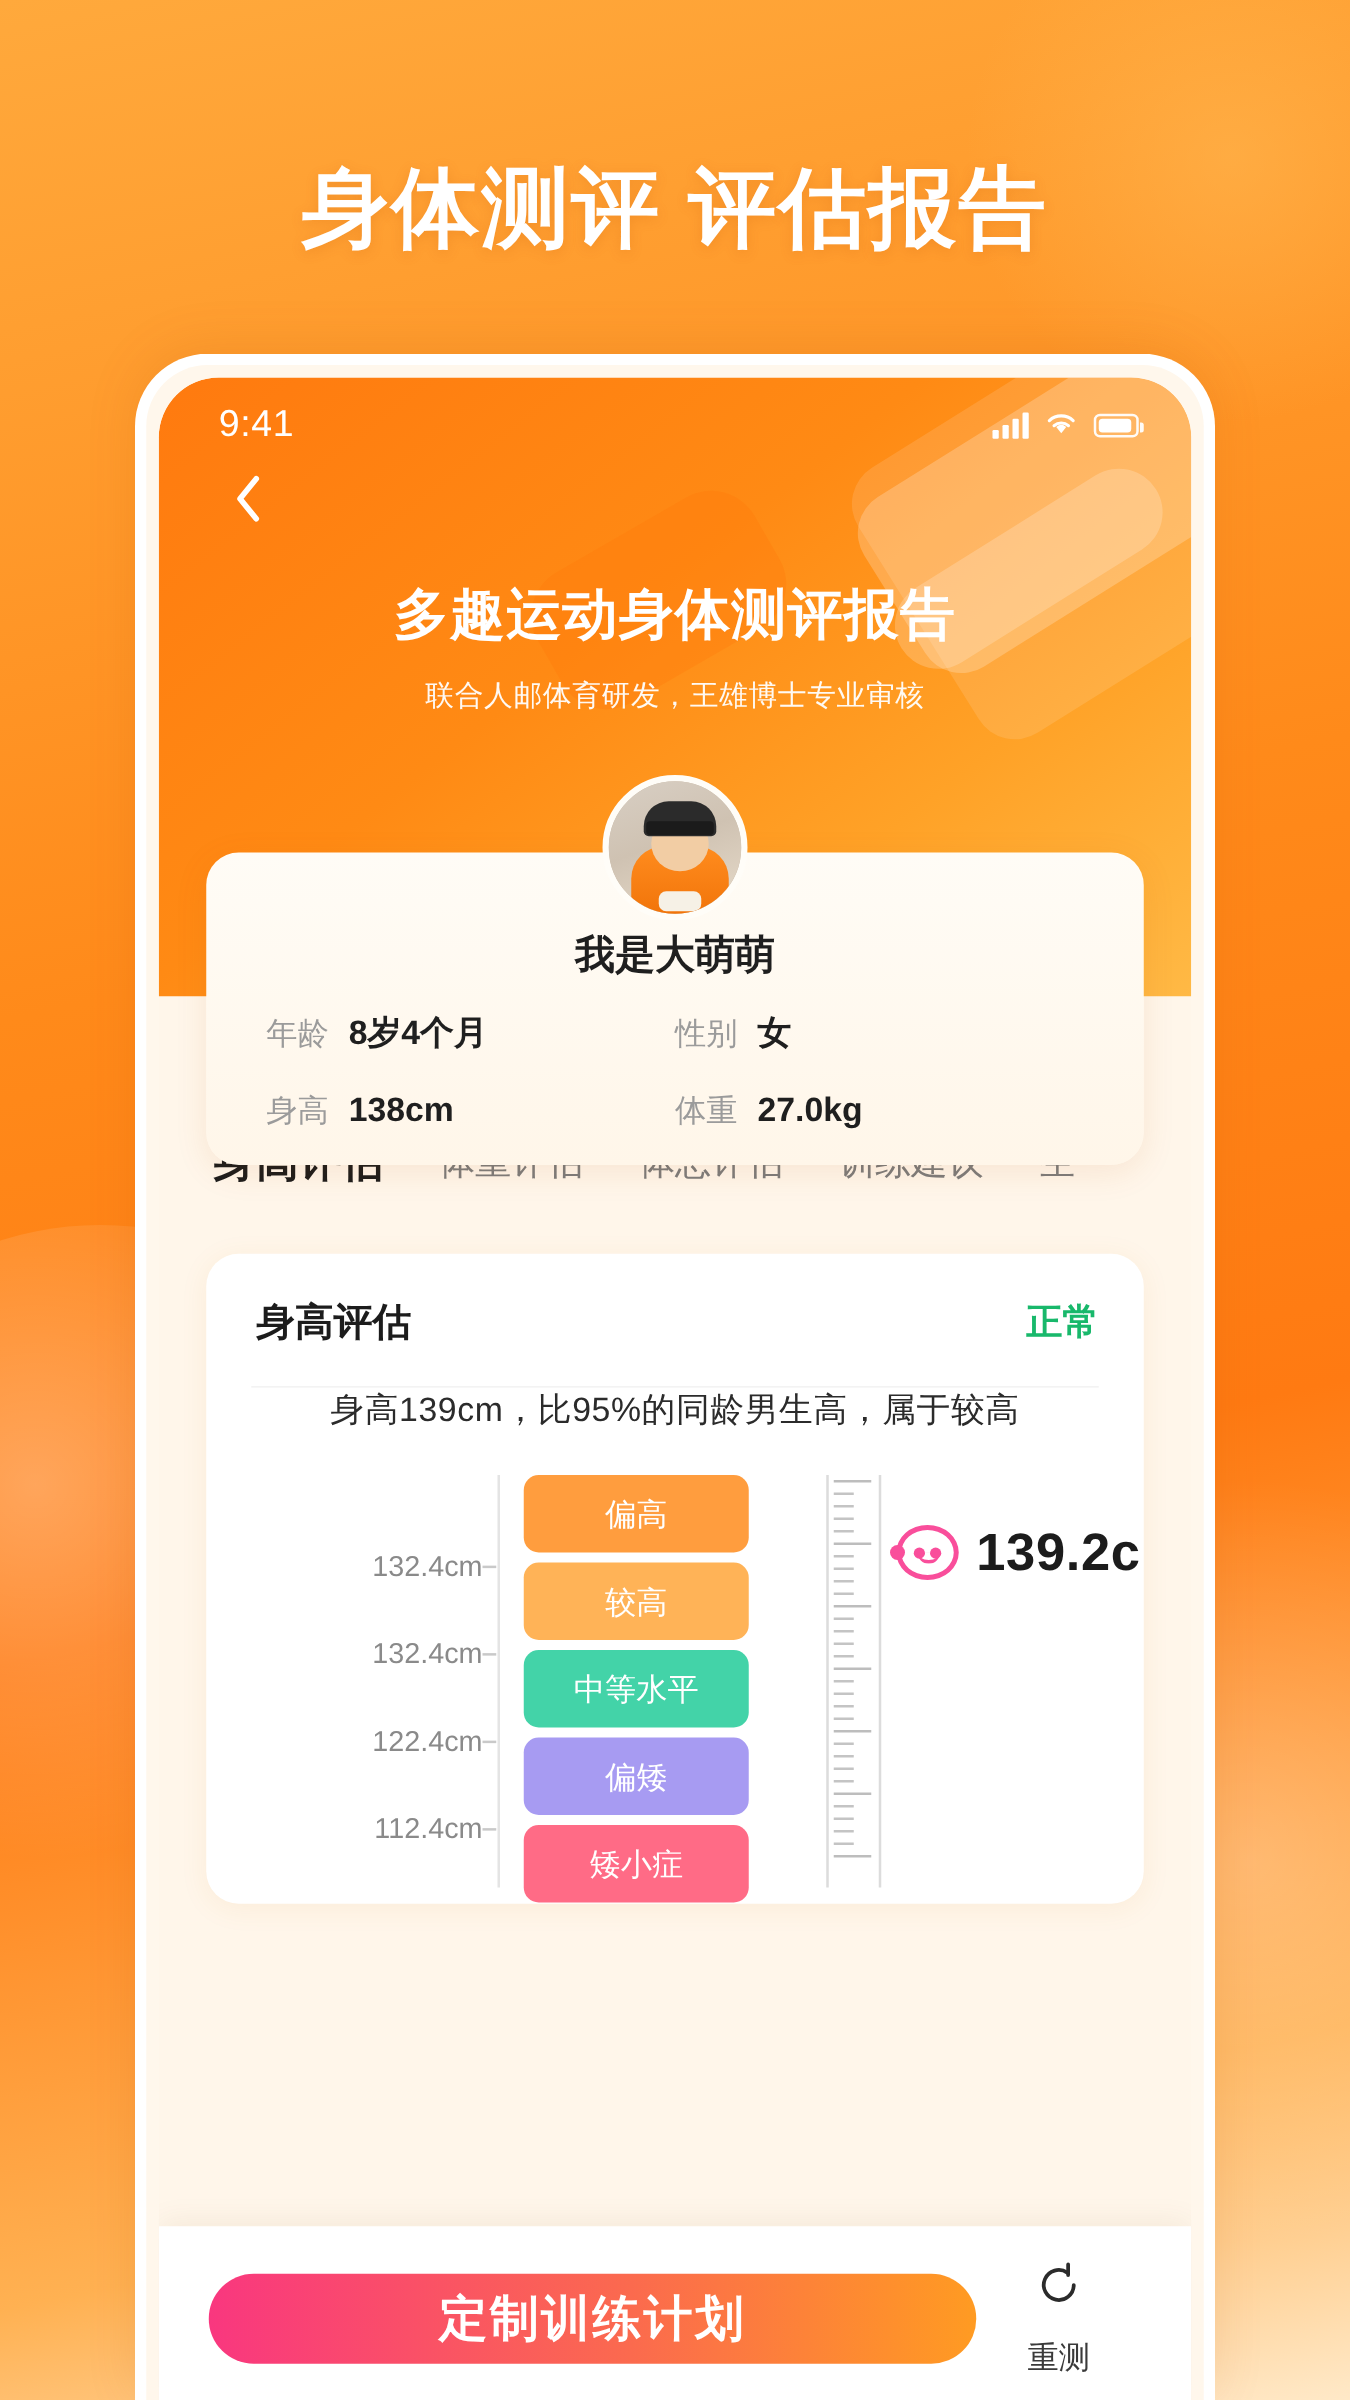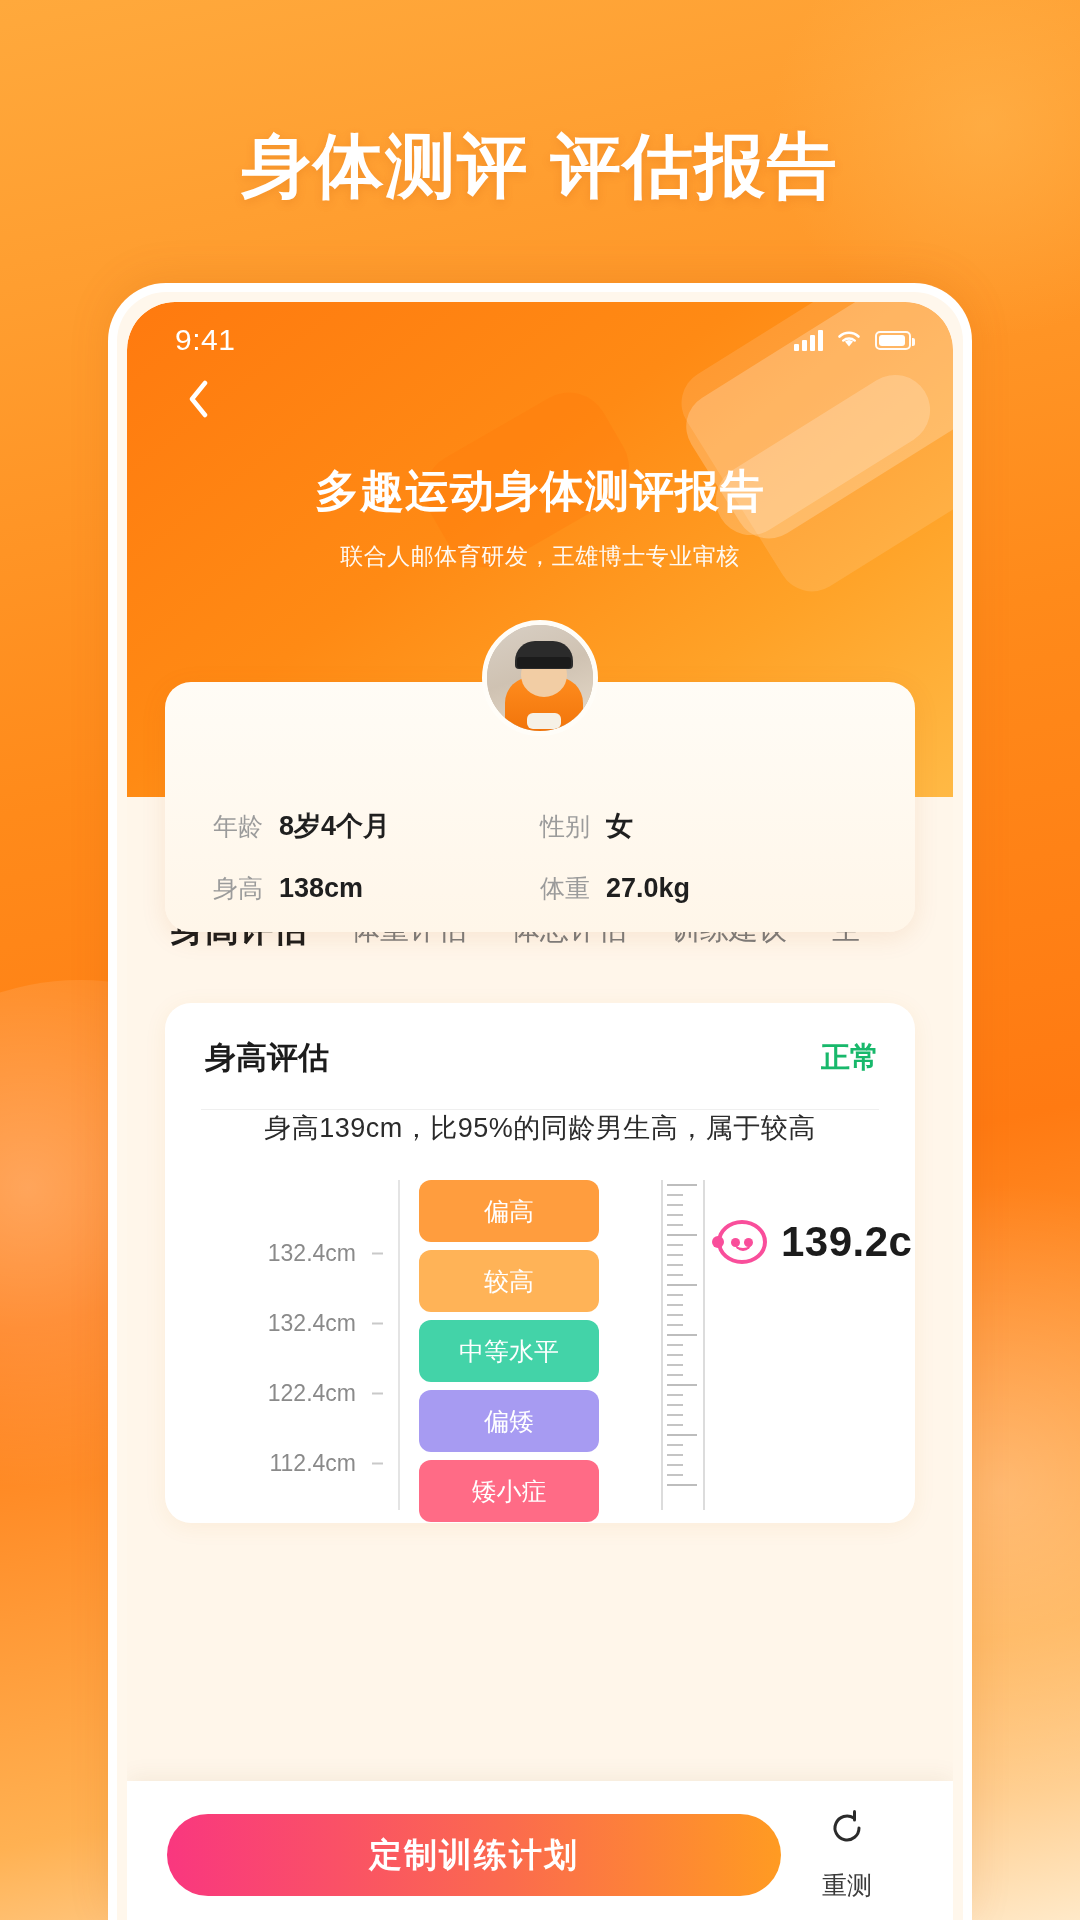--- a/index.html
+++ b/index.html
@@ -142,21 +142,21 @@
   .assess-title::after { content:""; position:absolute; left:-4px; right:-8px; bottom:-1px;
                          height:14px; background:#FDEFAE; border-radius:8px; z-index:-1; }
   .assess-status { font-size:29px; font-weight:bold; color:#18B86B; }
   .assess-divider { height:1px; background:#EFEFEF; margin:30px 0 0 0; }
   .assess-desc { font-size:27px; color:#2B2B2B; text-align:center;
                  letter-spacing:.5px; }
 
   
   .chart { position:relative; margin-top:34px; height:330px; }
   .chart-axis { position:absolute; left:46px; top:0; width:150px; height:100%; }
-  .axis-tick { position:absolute; right:14px; display:flex; align-items:center; gap:16px;
+  .axis-tick { position:absolute; right:0; display:flex; align-items:center; gap:0;
                transform:translateY(-50%); }
   .axis-tick span { font-size:23px; color:#8A8A8A; }
   .axis-tick i { display:block; width:11px; height:2px; background:#C9C9C9; }
   .axis-line { position:absolute; left:197px; top:0; bottom:0; width:2px; background:#E4E4E4; }
 
   .bands { position:absolute; left:218px; top:0; width:180px; }
   .band { height:62px; border-radius:12px; margin-bottom:8px; display:flex;
           align-items:center; justify-content:center; color:#fff; font-size:25px; font-weight:500; }
 
   .ruler { position:absolute; left:460px; top:0; width:44px; height:100%;
@@ -177,23 +177,23 @@
                 border-radius:50%; background:#F94E9B; }
   .marker-value { font-size:42px; font-weight:bold; color:#1C1C1C; letter-spacing:.5px; }
 
   
   .cta-bar {
     position:absolute; left:0; bottom:0; width:100%; height:148px;
     background:#FFFFFF; display:flex; align-items:center; padding:0 40px;
     box-shadow:0 -4px 22px rgba(120,70,0,.07); z-index:20;
   }
   .cta-btn {
-    flex:1; height:82px; border-radius:44px; border:none; cursor:pointer;
+    flex:1; height:72px; border-radius:44px; border:none; cursor:pointer;
     background:linear-gradient(90deg,#F9377F 0%,#FB6A4E 55%,#FF9B22 100%);
-    color:#FFFFFF; font-size:33px; font-weight:bold; letter-spacing:2px;
+    color:#FFFFFF; font-size:39px; font-weight:bold; letter-spacing:2px;
     font-family:"Liberation Sans","DejaVu Sans",sans-serif;
   }
   .retest { width:132px; display:flex; flex-direction:column; align-items:center;
             justify-content:center; gap:21px; cursor:pointer; }
   .retest-label { font-size:25px; color:#3A3A3A; }
 </style>
 </head>
 <body>
 
 <div class="bg-blob blob-c"></div>
@@ -247,20 +247,21 @@
 
     <div class="profile-card">
       <div class="avatar">
         <div class="ph-bg"></div>
         <div class="ph-body"></div>
         <div class="ph-head"></div>
         <div class="ph-cap"></div>
         <div class="ph-cap-band"></div>
         <div class="ph-arm"></div>
       </div>
+      <div class="name">我是大萌萌</div>
       <div class="info-grid">
         <div class="info-item">
           <span class="info-label">年龄</span>
           <span class="info-value">8岁4个月</span>
         </div>
         <div class="info-item">
           <span class="info-label">性别</span>
           <span class="info-value">女</span>
         </div>
         <div class="info-item">

